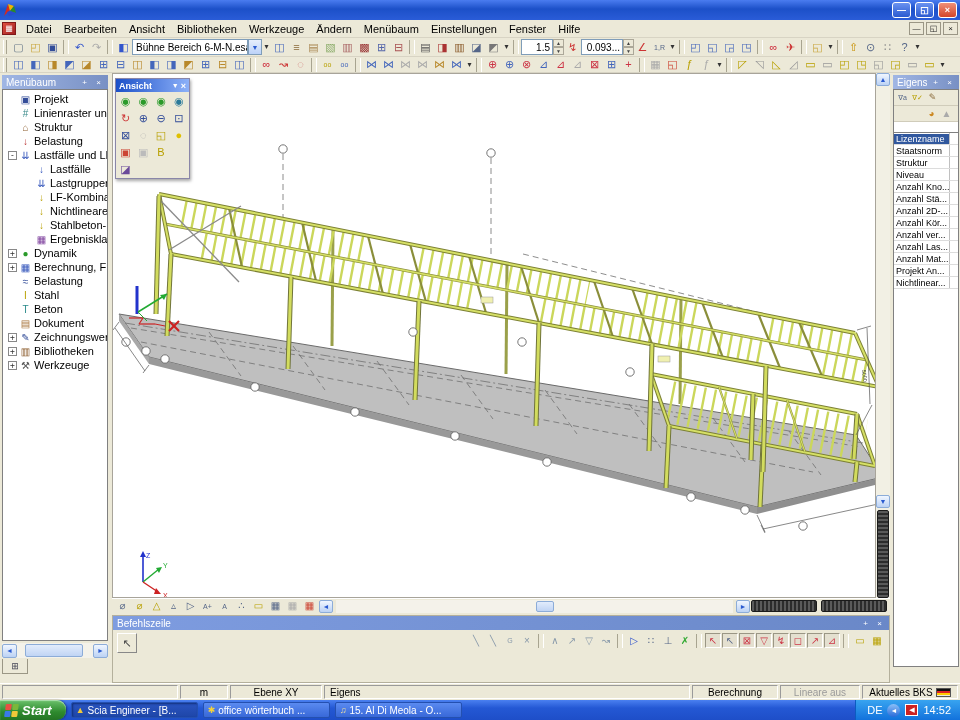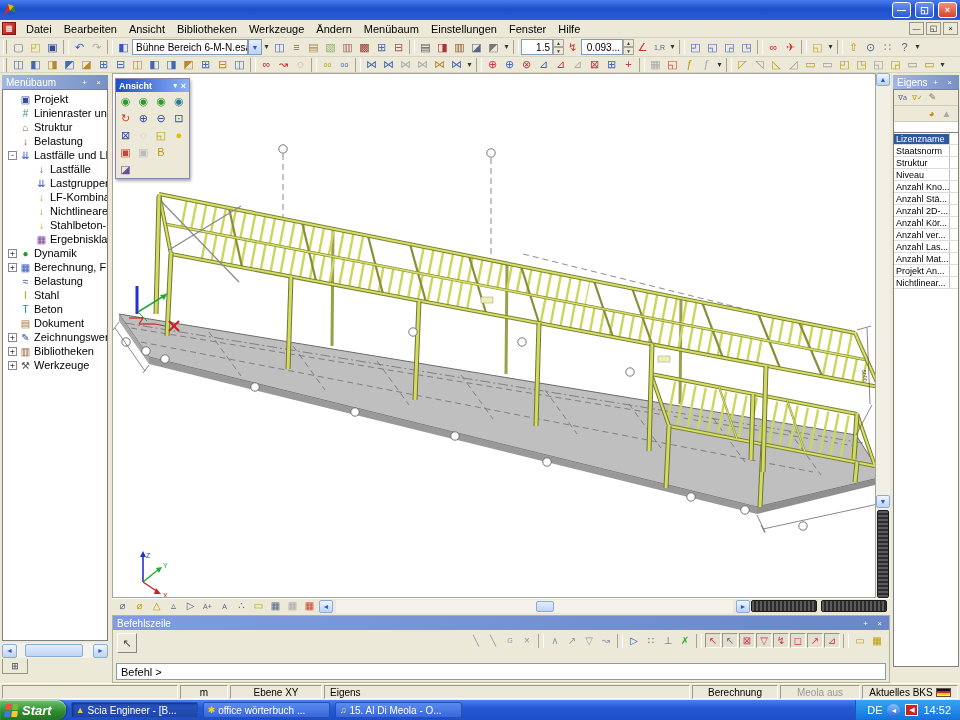--- a/index.html
+++ b/index.html
@@ -743,32 +743,29 @@
         <span class="ico dn" style="color: rgb(204, 51, 68);">▽</span>
         <span class="ico dn" style="color: rgb(204, 51, 68);">↯</span>
         <span class="ico dn" style="color: rgb(204, 51, 68);">◻</span>
         <span class="ico dn" style="color: rgb(204, 51, 68);">↗</span>
         <span class="ico dn" style="color: rgb(204, 51, 68);">⊿</span>
         <span class="tsep"></span>
         <span class="ico" style="color: rgb(184, 160, 0);">▭</span>
         <span class="ico" style="color: rgb(184, 160, 0);">▦</span>
       </span>
   </div>
-  <div class="cmdinput">
-    <span>Befehl &gt;</span>
-  </div>
 </div>
 
 <div class="abs statusbar">
   <span class="sseg" style="width:176px"></span>
   <span class="sseg c" style="width:48px">m</span>
   <span class="sseg c" style="width:92px">Ebene XY</span>
   <span class="sseg" style="flex:1">Eigens</span>
   <span class="sseg c" style="width:86px">Berechnung</span>
-  <span class="sseg c dim" style="width:80px">Meola aus</span>
+  <span class="sseg c dim" style="width:80px">Lineare aus</span>
   <span class="sseg c" style="width:96px">
     <span>Aktuelles BKS</span>
     <span class="flag">
         <i style="background:#111"></i>
         <i style="background:#d22"></i>
         <i style="background:#fc0"></i>
       </span>
   </span>
 </div>
 

